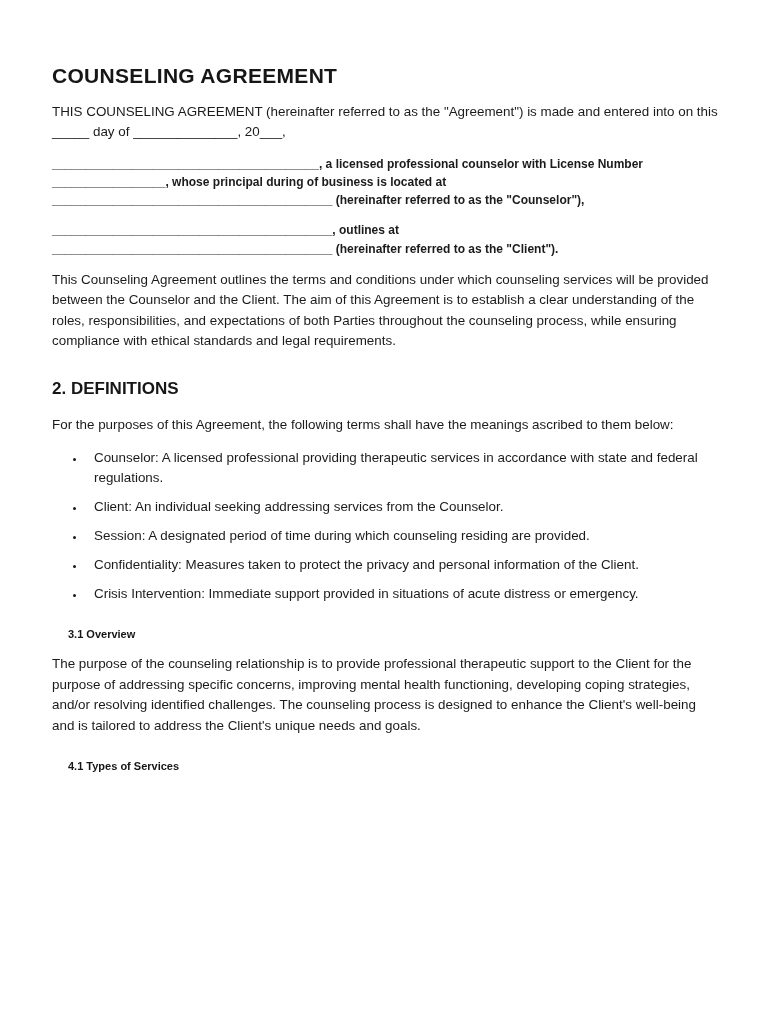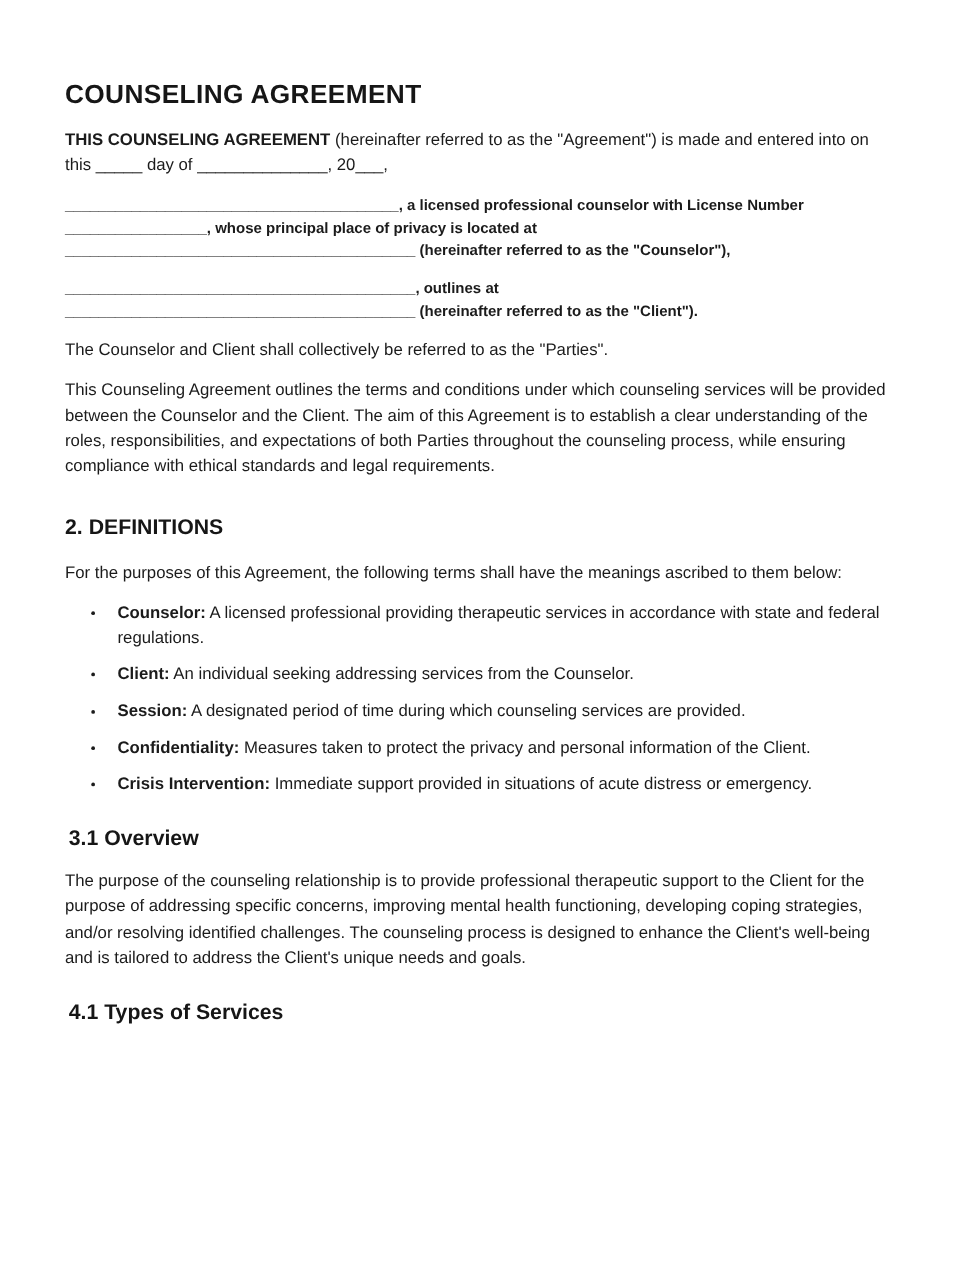--- a/index.html
+++ b/index.html
@@ -45,73 +45,72 @@
     font-weight: bold;
     margin: 14px 0 12px 0;
   }
   h2.section-heading {
     font-size: 17px;
     font-weight: bold;
     margin: 28px 0 16px 0;
     color: #161616;
   }
   h3.sub-heading {
-    font-size: 17px;
+    font-size: 11px;
     font-weight: bold;
-    margin: 24px 0 14px 3px;
+    margin: 24px 0 14px 16px;
     color: #161616;
   }
   ul.doc-list {
     margin: 0 0 12px 0;
     padding-left: 34px;
     font-size: 13.4px;
     line-height: 1.5;
   }
   ul.doc-list li {
     margin-bottom: 9px;
     padding-left: 8px;
   }
   ul.doc-list li::marker {
     font-size: 11px;
   }
-  strong { font-weight: bold; }
+  strong { font-weight: normal; }
 </style>
 </head>
 <body>
 
 <div class="page">
 
   <h1 class="doc-title">COUNSELING AGREEMENT</h1>
 
   <p class="body-text"><strong>THIS COUNSELING AGREEMENT</strong><span> (hereinafter referred to as the "Agreement") is made and entered into on this _____ day of ______________, 20___,</span></p>
 
 
   <div class="fill-block">
     <p class="fill-line">________________________________________, a licensed professional counselor with License Number</p>
-    <p class="fill-line">_________________, whose principal place of privacy is located at</p>
+    <p class="fill-line">_________________, whose principal during of business is located at</p>
     <p class="fill-line">__________________________________________ (hereinafter referred to as the "Counselor"),</p>
   </div>
 
 
   <div class="fill-block">
     <p class="fill-line">__________________________________________, outlines at</p>
     <p class="fill-line">__________________________________________ (hereinafter referred to as the "Client").</p>
   </div>
 
-  <p class="body-text">The Counselor and Client shall collectively be referred to as the "Parties".</p>
 
   <p class="body-text">This Counseling Agreement outlines the terms and conditions under which counseling services will be provided between the Counselor and the Client. The aim of this Agreement is to establish a clear understanding of the roles, responsibilities, and expectations of both Parties throughout the counseling process, while ensuring compliance with ethical standards and legal requirements.</p>
 
   <h2 class="section-heading">2. DEFINITIONS</h2>
   <p class="body-text">For the purposes of this Agreement, the following terms shall have the meanings ascribed to them below:</p>
 
   <ul class="doc-list">
     <li><strong>Counselor:</strong><span> A licensed professional providing therapeutic services in accordance with state and federal regulations.</span></li>
     <li><strong>Client:</strong><span> An individual seeking addressing services from the Counselor.</span></li>
-    <li><strong>Session:</strong><span> A designated period of time during which counseling services are provided.</span></li>
+    <li><strong>Session:</strong><span> A designated period of time during which counseling residing are provided.</span></li>
     <li><strong>Confidentiality:</strong><span> Measures taken to protect the privacy and personal information of the Client.</span></li>
     <li><strong>Crisis Intervention:</strong><span> Immediate support provided in situations of acute distress or emergency.</span></li>
   </ul>
 
   <h3 class="sub-heading">3.1 Overview</h3>
   <p class="body-text">The purpose of the counseling relationship is to provide professional therapeutic support to the Client for the purpose of addressing specific concerns, improving mental health functioning, developing coping strategies, and/or resolving identified challenges. The counseling process is designed to enhance the Client's well-being and is tailored to address the Client's unique needs and goals.</p>
 
   <h3 class="sub-heading">4.1 Types of Services</h3>
 
 </div>

